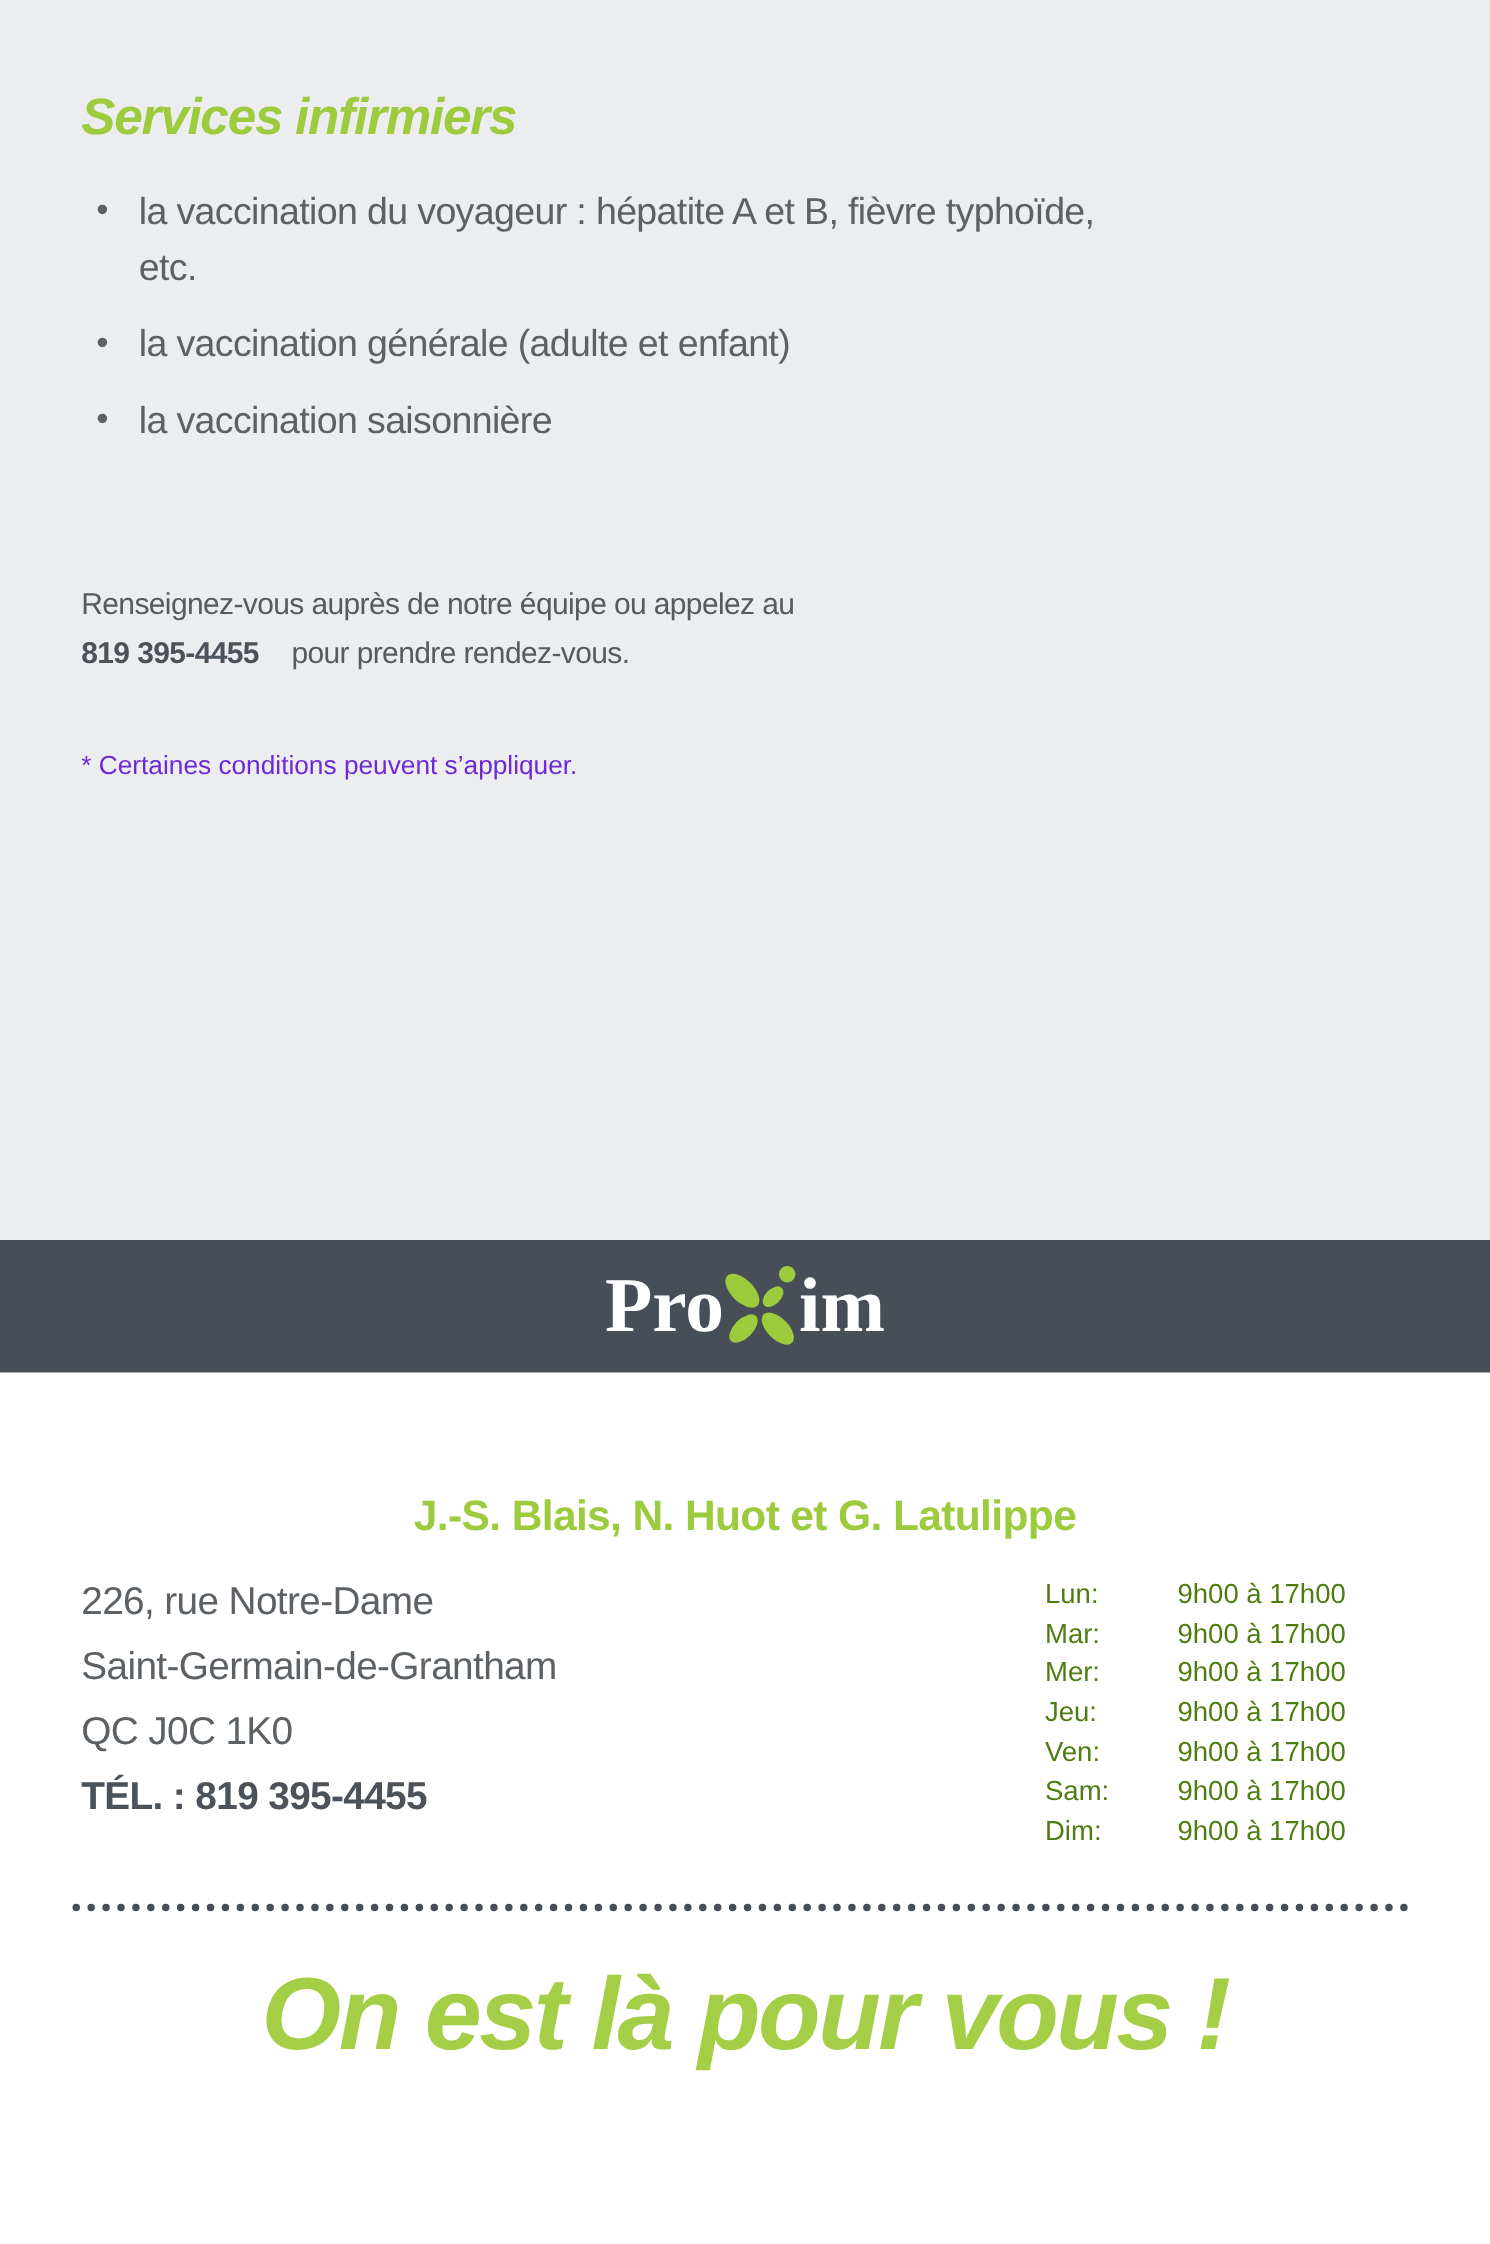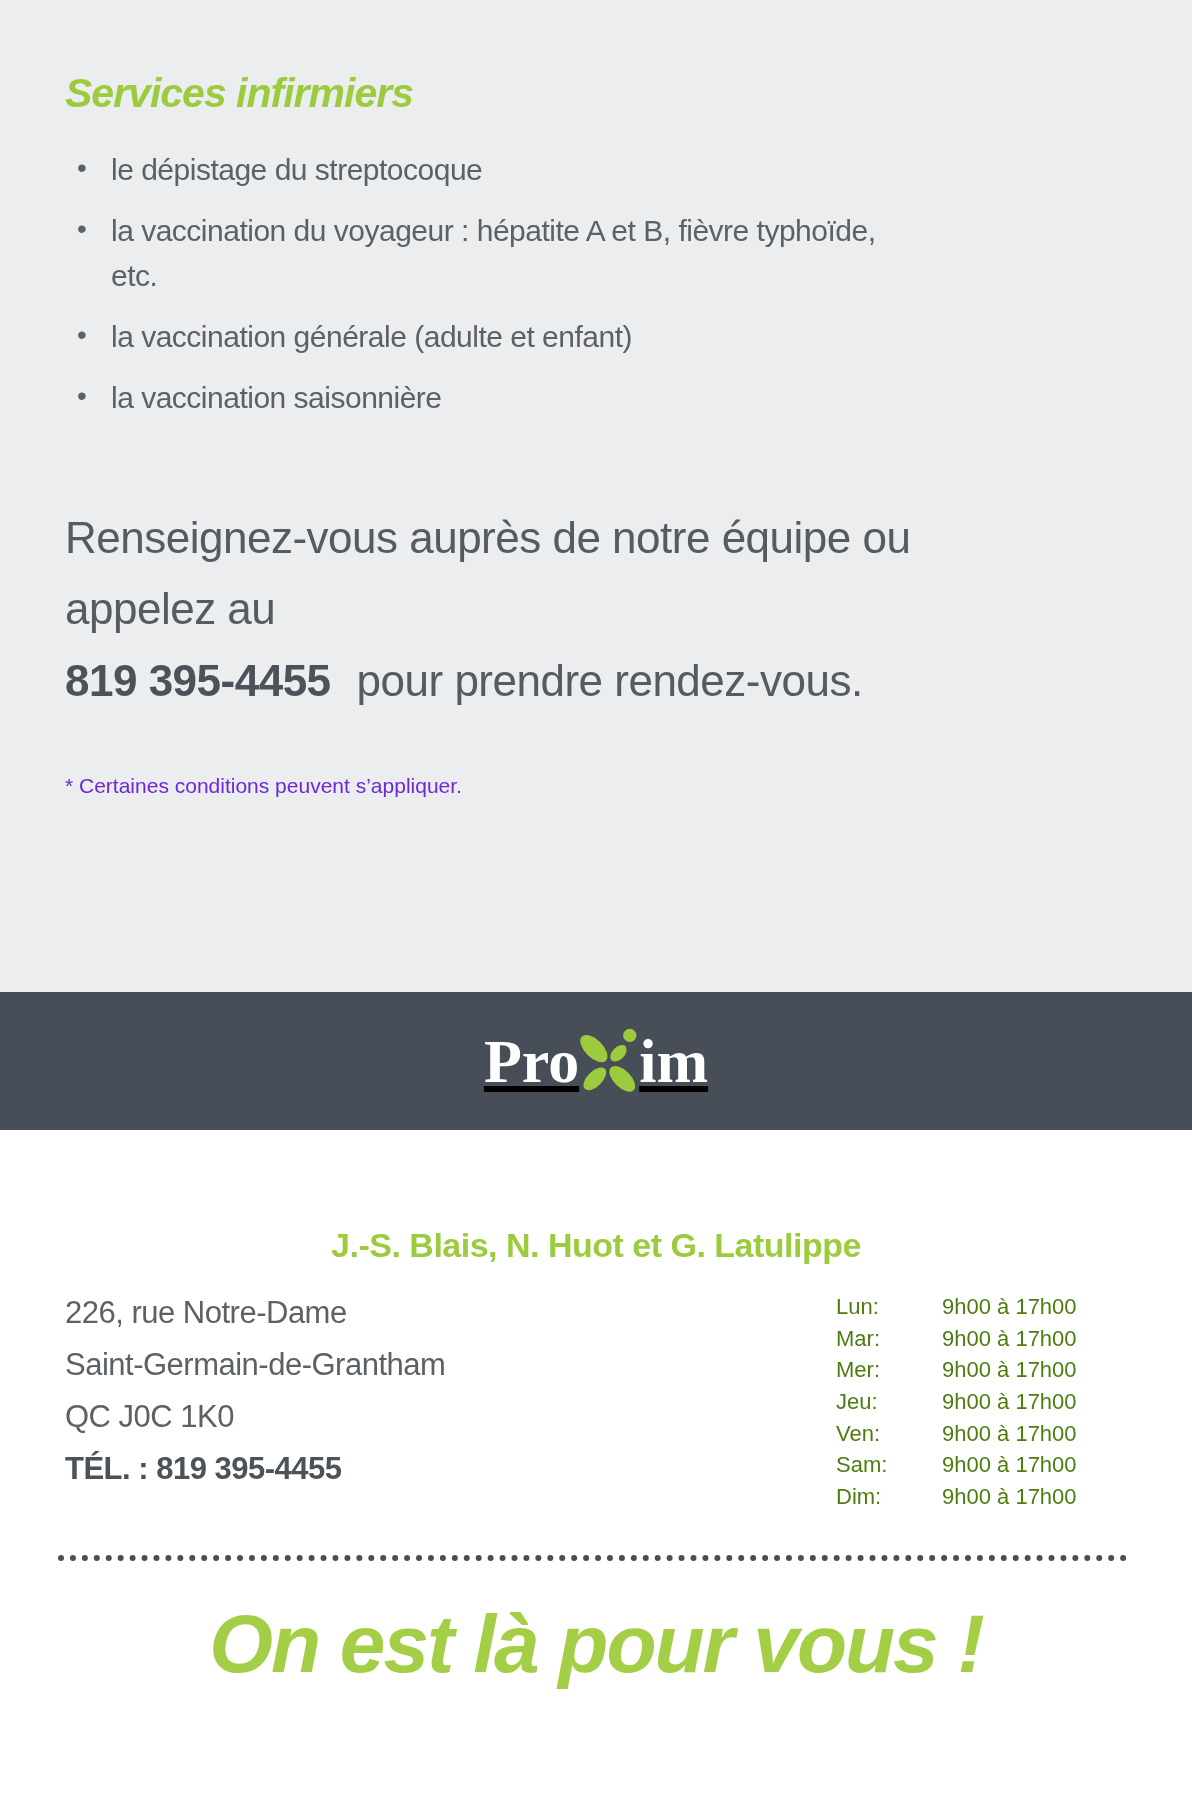--- a/index.html
+++ b/index.html
@@ -50,47 +50,46 @@
   }
   .promo-bullets li::before {
     content: "\2022";
     position: absolute;
     left: 12px;
     top: 0;
     color: #5C6165;
     font-size: 28px;
   }
   .promo-cta {
-    margin-top: 82px;
-    font-size: 44px;
+    margin-top: 106px;
+    font-size: 24px;
     line-height: 1.62;
     color: #555B61;
     letter-spacing: -0.5px;
     max-width: 980px;
   }
   .promo-cta .phone {
     font-weight: 700;
     color: #4B5259;
   }
   .promo-cta .after-phone { margin-left: 26px; }
   .promo-footnote {
     margin-top: 58px;
     font-size: 21px;
     color: #6d28d9;
   }
 
   
   .band {
     width: 100%;
-    height: 138px;
+    height: 106px;
     background: #474E58;
     display: flex;
     align-items: center;
     justify-content: center;
-    text-decoration: underline;
   }
   .logo {
     display: flex;
     align-items: center;
     font-family: "Liberation Serif", serif;
     font-weight: 700;
     font-size: 62px;
     color: #ffffff;
     line-height: 1;
   }
@@ -151,21 +150,20 @@
   }
 </style>
 </head>
 <body>
 
 <div class="page">
 
   <section class="promo">
     <h1 class="promo-heading">Services infirmiers</h1>
     <ul class="promo-bullets">
-      <li>le dépistage du streptocoque</li>
       <li>la vaccination du voyageur : hépatite A et B, fièvre typhoïde, etc.</li>
       <li>la vaccination générale (adulte et enfant)</li>
       <li>la vaccination saisonnière</li>
     </ul>
     <p class="promo-cta"><span>Renseignez-vous auprès de notre équipe ou appelez au</span><br>
       <span class="phone">819 395-4455</span><span class="after-phone">pour prendre rendez-vous.</span>
     </p>
     <p class="promo-footnote">* Certaines conditions peuvent s’appliquer.</p>
   </section>
 

